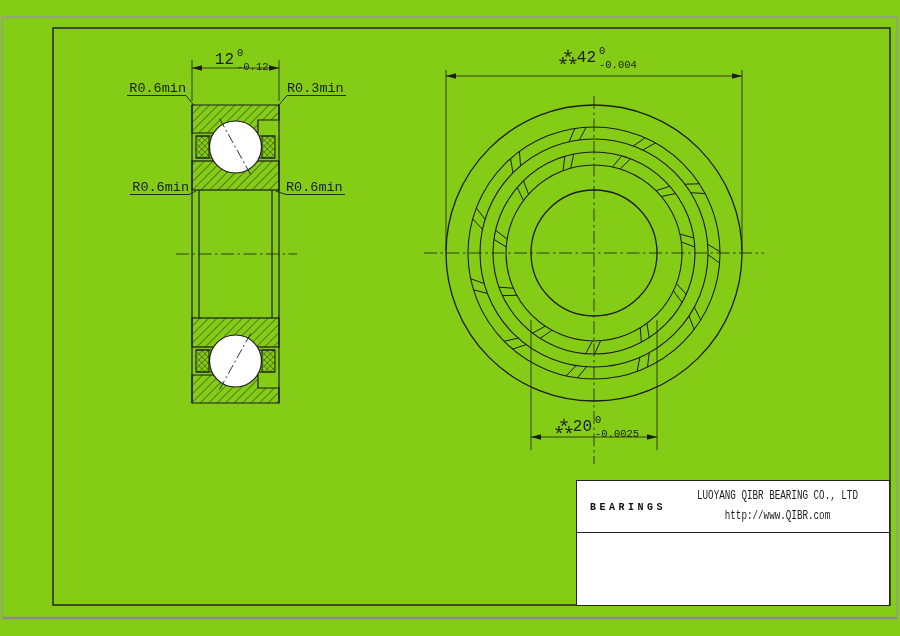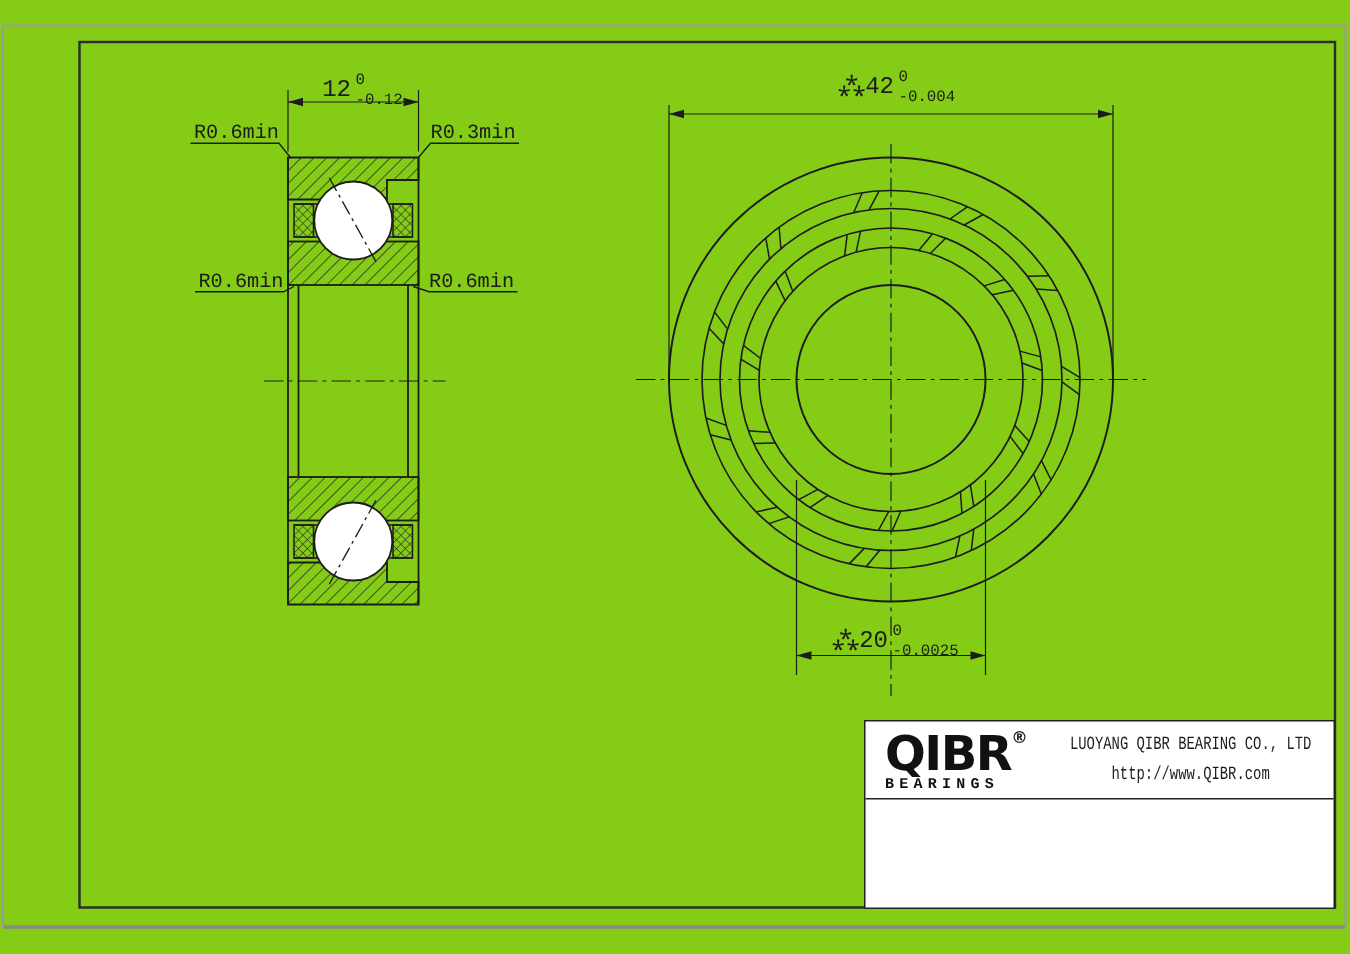--- a/index.html
+++ b/index.html
@@ -205,21 +205,20 @@
       <text x="592" y="431" text-anchor="end" class="dimmain">⁂20</text>
       <text x="595" y="423" class="dimtol">0</text>
       <text x="595" y="436.5" class="dimtol">-0.0025</text>
     </g>
   </g>
 </svg>
 
 <div id="titleblock">
   <div id="tb-row1">
     <div id="logo">
-      <div><span class="brand">QIBR</span><span class="reg">®</span></div>
       <div class="sub">BEARINGS</div>
     </div>
     <div id="company">
       <span class="scl">LUOYANG QIBR BEARING CO., LTD</span>
       <span class="scl">http://www.QIBR.com</span>
     </div>
   </div>
 </div>
 </div>
 

